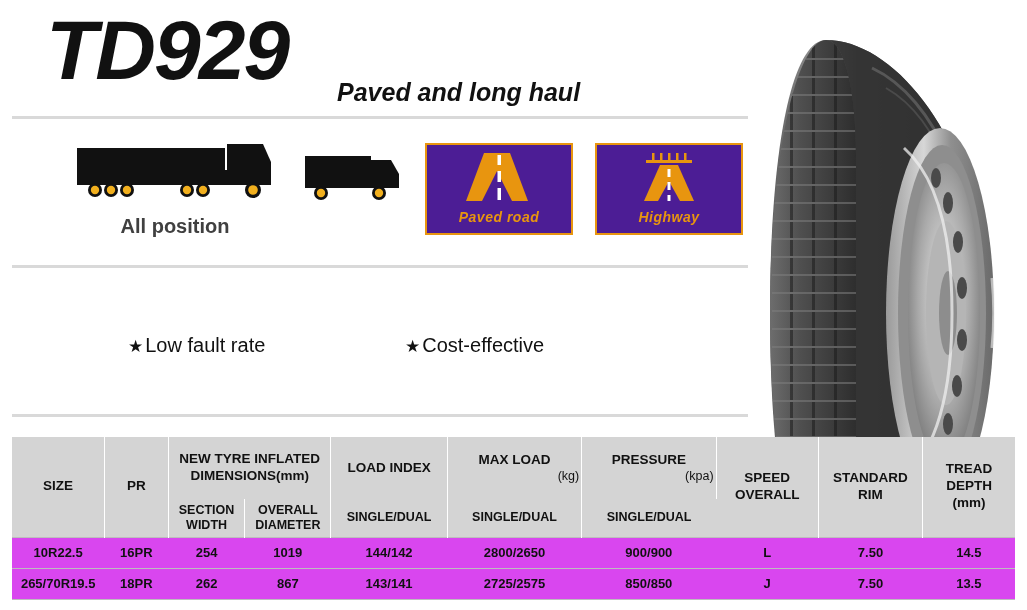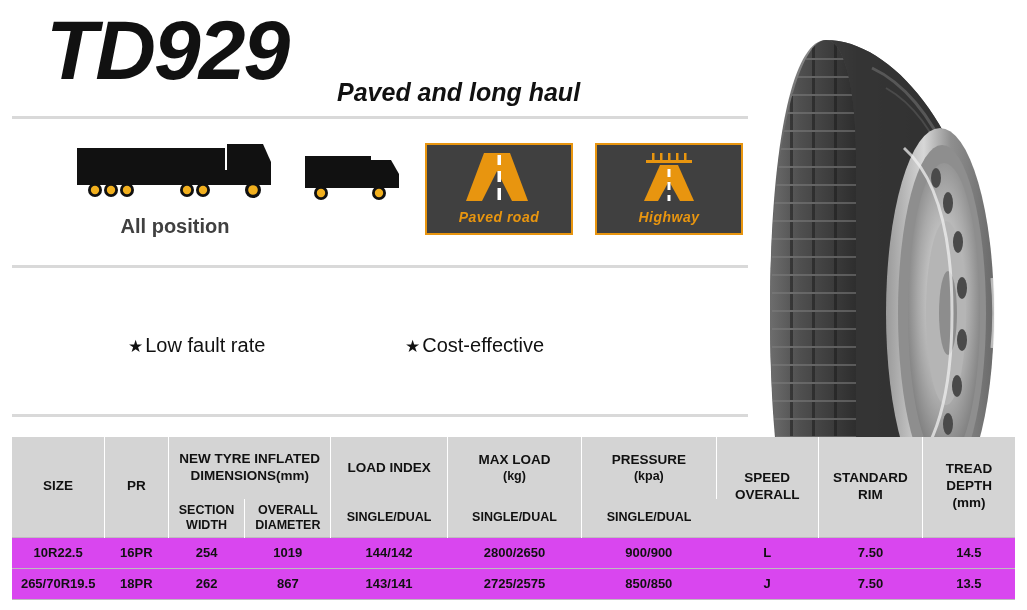--- a/index.html
+++ b/index.html
@@ -88,21 +88,21 @@
     font-weight: bold;
     color: #404040;
   }
 
   .badge {
     position: absolute;
     top: 18px;
     width: 148px;
     height: 92px;
     border: 2px solid #e8950f;
-    background: #404040;
+    background: #4c1d95;
   }
   .badge.paved { left: 425px; }
   .badge.highway { left: 595px; }
   .badge .glyph {
     position: absolute;
     left: 0; right: 0; top: 6px;
     height: 52px;
     text-align: center;
   }
   .badge .cap {
@@ -184,21 +184,21 @@
     color: #111;
     font-size: 12.5px;
     font-weight: bold;
     height: 38px;
     padding: 2px;
     border-right: 1px solid #ffffff;
     line-height: 1.2;
   }
   thead tr.head-sub th:last-child { border-right: none; }
   .sub-label { font-weight: bold; font-size: 12.5px; }
-  .unit { font-weight: bold; font-size: 12.5px; }
+  .unit { font-weight: normal; font-size: 12.5px; text-align: right; }
 
   tbody td {
     font-size: 13px;
     font-weight: bold;
     height: 31px;
     border-bottom: 1px solid #bdbdbd;
     background: #d946ef;
     color: #111;
   }
   tbody tr:first-child td { border-top: 1px solid #bdbdbd; }

